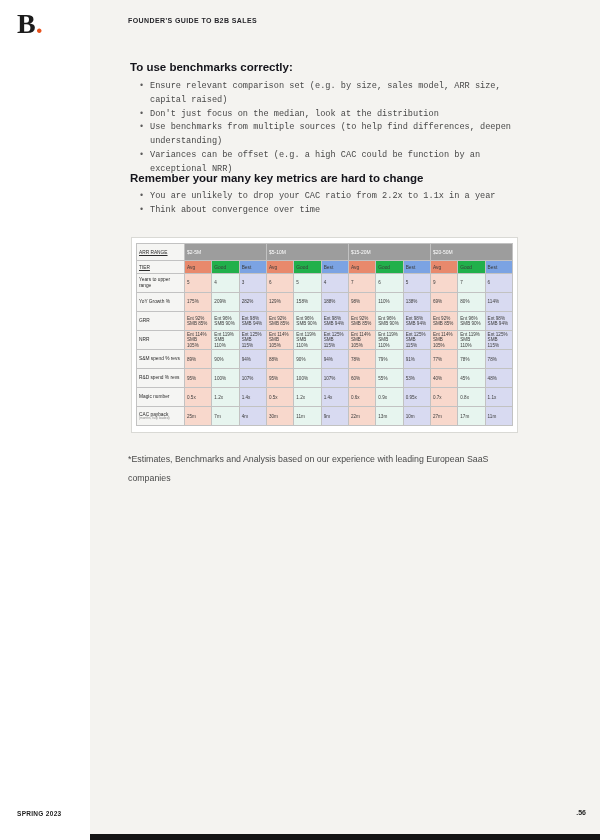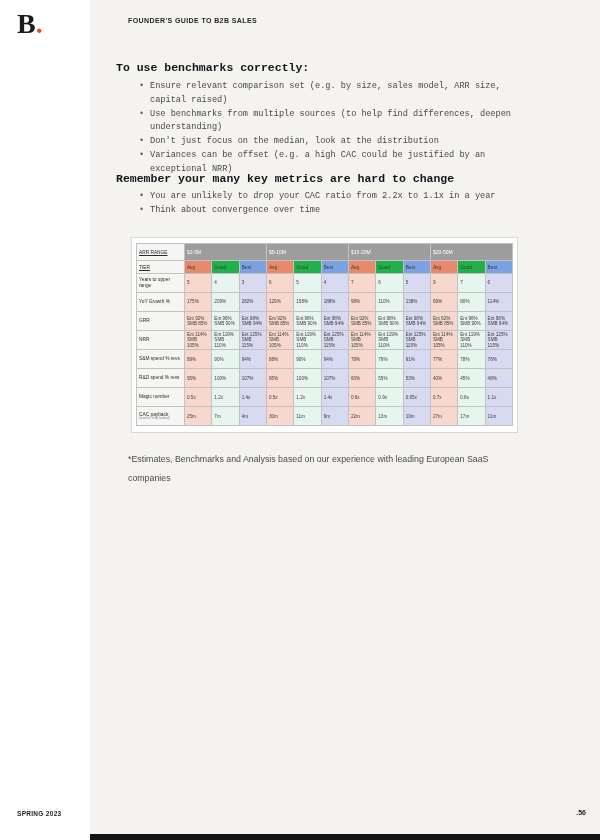--- a/index.html
+++ b/index.html
@@ -7,21 +7,21 @@
   .page {
     position:relative; width:600px; height:840px; margin:0 auto;
     background:#f4f3f0; overflow:hidden;
     font-family:"Liberation Sans", sans-serif;
   }
   .sidebar { position:absolute; left:0; top:0; width:90px; height:840px; background:#ffffff; }
   .logo { position:absolute; left:17px; top:8px; font-family:"Liberation Serif", serif; font-size:28px; font-weight:700; color:#1b1b1b; letter-spacing:0; }
   .logo .dot { color:#e8511c; }
   .kicker { position:absolute; left:128px; top:17px; font-size:7px; font-weight:700; letter-spacing:.4px; color:#26262b; }
 
-  .h-serif { position:absolute; left:116px; font-family:Liberation Mono, monospace; font-size:11.5px; font-weight:700; color:#14141b; }
+  .h-serif { position:absolute; left:130px; font-family:Liberation Sans, sans-serif; font-size:11.5px; font-weight:700; color:#14141b; }
   .h1 { top:61px; }
   .h2 { top:172px; }
 
   ul.bullets { position:absolute; left:139px; width:396px; list-style:none; font-size:8.6px; line-height:13.8px; color:#484848;font-family:Liberation Mono, monospace; }
   .ul1 { top:80px; }
   .ul2 { top:190px; }
   ul.bullets li { position:relative; padding-left:11px; }
   ul.bullets li::before { content:"•"; position:absolute; left:0; top:0; color:#5a5a5a; }
 
   .table-card {
@@ -54,23 +54,23 @@
 <div class="page">
   <div class="sidebar"></div>
 
   <div class="logo"><span>B</span><span class="dot">.</span></div>
 
   <div class="kicker">FOUNDER'S GUIDE TO B2B SALES</div>
 
   <div class="h-serif h1">To use benchmarks correctly:</div>
   <ul class="bullets ul1">
     <li>Ensure relevant comparison set (e.g. by size, sales model, ARR size, capital raised)</li>
+    <li>Don't just focus on the median, look at the distribution</li>
     <li>Use benchmarks from multiple sources (to help find differences, deepen understanding)</li>
-    <li>Don't just focus on the median, look at the distribution</li>
-    <li>Variances can be offset (e.g. a high CAC could be justified by an exceptional NRR)</li>
+    <li>Variances can be offset (e.g. a high CAC could be function by an exceptional NRR)</li>
   </ul>
 
   <div class="h-serif h2">Remember your many key metrics are hard to change</div>
   <ul class="bullets ul2">
     <li>You are unlikely to drop your CAC ratio from 2.2x to 1.1x in a year</li>
     <li>Think about convergence over time</li>
   </ul>
 
   <div class="table-card">
     <table class="bench">

